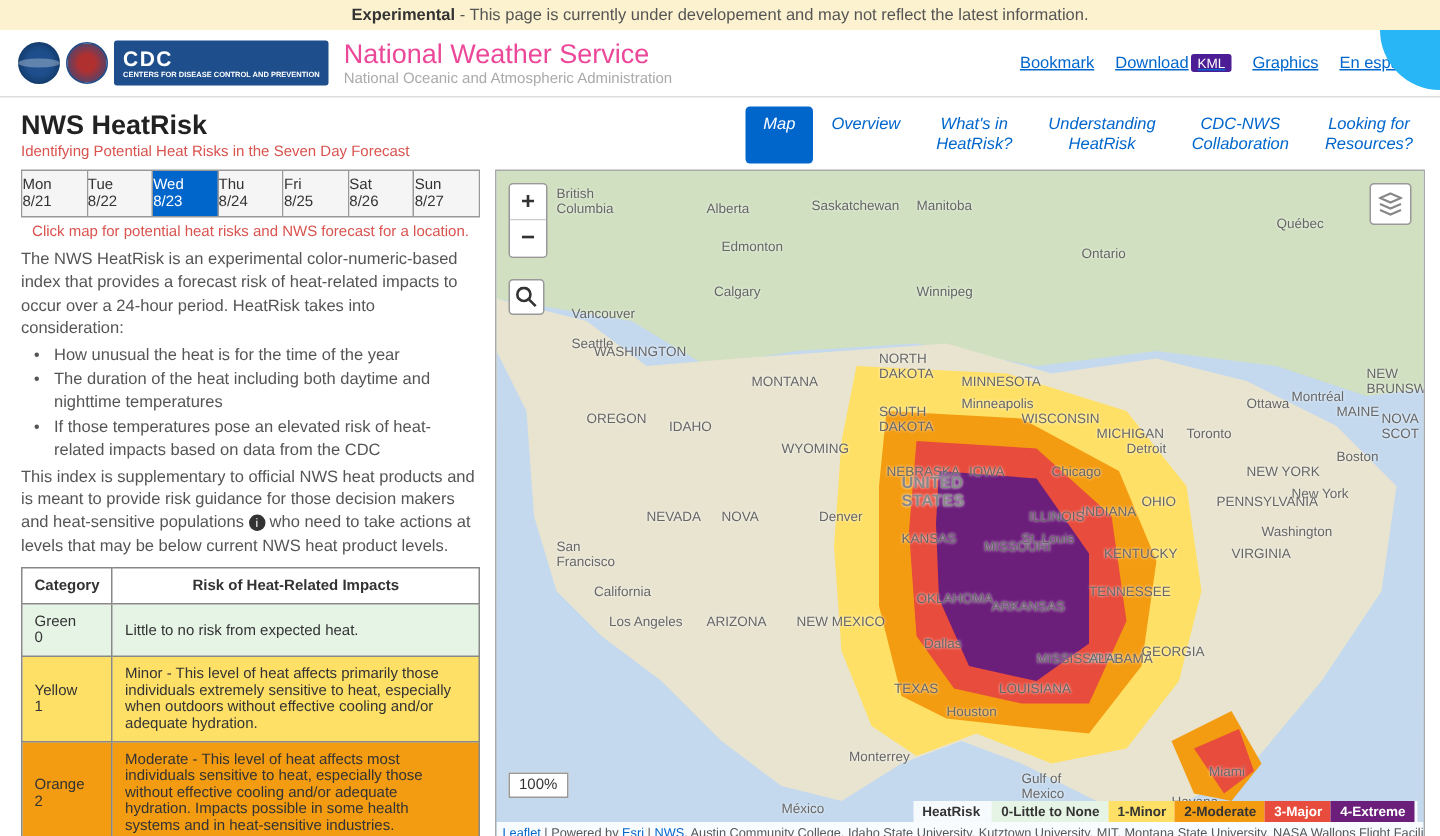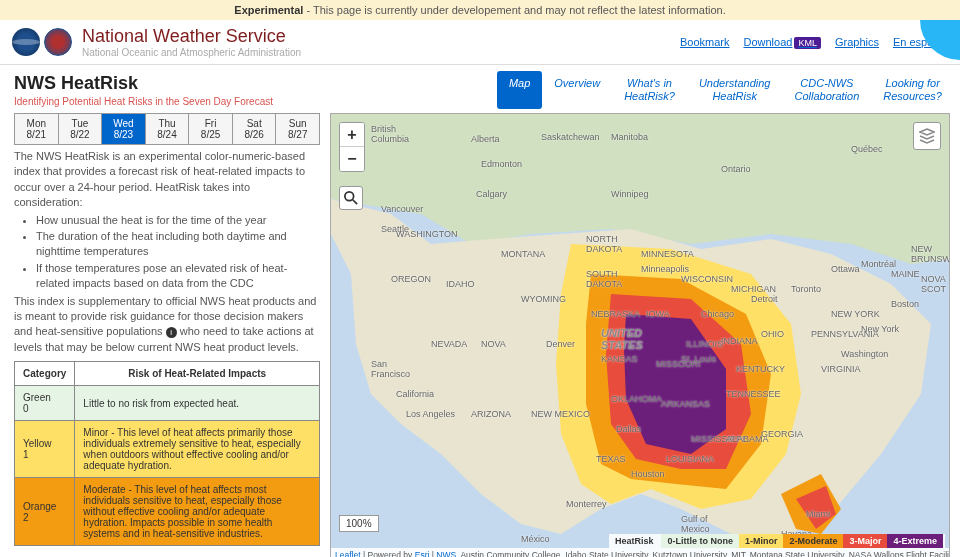--- a/index.html
+++ b/index.html
@@ -8,32 +8,32 @@
 .exp-banner b{color:#333;}
 .header{display:flex;align-items:center;padding:6px 12px;border-bottom:1px solid #ddd;position:relative;}
 .logo-group{display:flex;align-items:center;gap:4px;}
 .logo-circle{width:28px;height:28px;border-radius:50%;display:inline-block;}
 .noaa{background:radial-gradient(circle,#1e4f8c 40%,#0a2a50 100%);position:relative;}
 .noaa::after{content:"";position:absolute;top:40%;left:0;right:0;height:6px;background:#fff;opacity:.3;border-radius:50%;}
 .nws{background:radial-gradient(circle,#b03030 30%,#1e4f8c 100%);border:1px solid #1e4f8c;}
 .cdc{background:#1e4f8c;color:#fff;font-weight:bold;font-size:14px;padding:4px 6px;border-radius:2px;letter-spacing:1px;}
 .cdc-sub{font-size:5px;display:block;letter-spacing:0;}
 .title-block{margin-left:10px;}
-.title-block h1{font-size:18px;font-weight:normal;color:#7f1d1d;}
+.title-block h1{font-size:18px;font-weight:normal;color:#ec4899;}
 .title-block .sub{font-size:10px;color:#aaa;}
 .top-links{margin-left:auto;display:flex;gap:14px;font-size:11px;}
 .top-links a{color:#0066cc;text-decoration:underline;cursor:pointer;}
 .kml{background:#4c1d95;color:#fff;padding:1px 4px;font-size:9px;border-radius:2px;text-decoration:none;margin-left:2px;}
 .usa-badge{position:absolute;right:0;top:0;width:40px;height:40px;background:#29b6f6;border-radius:0 0 0 40px;}
 .main{display:flex;}
 .left{width:330px;padding:8px 10px 10px 14px;flex-shrink:0;}
 .left h2{font-size:18px;color:#222;margin-bottom:2px;}
 .subtitle{color:#d9534f;font-size:10px;margin-bottom:6px;}
 .day-tabs{display:flex;border:1px solid #999;margin-bottom:4px;}
-.day-tab{flex:1;text-align:center;padding:4px 0;font-size:10px;border-right:1px solid #999;cursor:pointer;background:#f5f5f5;}
+.day-tab{flex:1;text-align:left;padding:4px 0;font-size:10px;border-right:1px solid #999;cursor:pointer;background:#f5f5f5;}
 .day-tab:last-child{border-right:none;}
 .day-tab.active{background:#0066cc;color:#fff;}
 .day-tab .dow{display:block;}
 .day-tab .date{display:block;font-size:10px;}
 .click-hint{color:#d9534f;font-size:10px;text-align:center;margin-bottom:6px;}
 .desc{font-size:11px;line-height:1.4;color:#555;margin-bottom:6px;}
 .desc ul{margin-left:22px;margin-top:2px;margin-bottom:2px;}
 .desc li{margin-bottom:1px;}
 .info-icon{display:inline-block;width:11px;height:11px;border-radius:50%;background:#333;color:#fff;font-size:8px;text-align:center;line-height:11px;}
 .risk-table{width:100%;border-collapse:collapse;font-size:10px;margin-top:6px;}
@@ -65,20 +65,21 @@
 <body>
 
 <div class="exp-banner">
   <b>Experimental</b><span> - This page is currently under developement and may not reflect the latest information.</span>
 </div>
 
 <div class="header">
   <div class="logo-group">
     <span class="logo-circle noaa"></span>
     <span class="logo-circle nws"></span>
+    <span class="cdc"><span>CDC</span><span class="cdc-sub">CENTERS FOR DISEASE CONTROL AND PREVENTION</span></span>
   </div>
   <div class="title-block">
     <h1>National Weather Service</h1>
     <div class="sub">National Oceanic and Atmospheric Administration</div>
   </div>
   <div class="top-links">
     <a>Bookmark</a>
     <a><span>Download</span><span class="kml">KML</span></a>
     <a>Graphics</a>
     <a>En español</a>
@@ -113,20 +114,21 @@
         </div>
         <div class="day-tab">
           <span class="dow">Sat</span>
           <span class="date">8/26</span>
         </div>
         <div class="day-tab">
           <span class="dow">Sun</span>
           <span class="date">8/27</span>
         </div>
       </div>
+    <div class="click-hint">Click map for potential heat risks and NWS forecast for a location.</div>
     <div class="desc">
       <span>The NWS HeatRisk is an experimental color-numeric-based index that provides a forecast risk of heat-related impacts to occur over a 24-hour period. HeatRisk takes into consideration:</span>
       <ul>
         <li>How unusual the heat is for the time of the year</li>
         <li>The duration of the heat including both daytime and nighttime temperatures</li>
         <li>If those temperatures pose an elevated risk of heat-related impacts based on data from the CDC</li>
       </ul>
       <span>This index is supplementary to official NWS heat products and is meant to provide risk guidance for those decision makers and heat-sensitive populations </span><span class="info-icon">i</span><span> who need to take actions at levels that may be below current NWS heat product levels.</span>
     </div>
     <table class="risk-table">
@@ -236,21 +238,21 @@
           <div class="ml" style="left: 395px; top: 320px;">ALABAMA</div>
           <div class="ml" style="left: 430px; top: 315px;">GEORGIA</div>
           <div class="ml" style="left: 475px; top: 395px;">Miami</div>
           <div class="ml" style="left: 235px; top: 385px;">Monterrey</div>
           <div class="ml" style="left: 350px; top: 400px;">Gulf of<br>Mexico</div>
           <div class="ml" style="left: 450px; top: 415px;">Havana</div>
           <div class="ml" style="left: 190px; top: 420px;">México</div>
           <div class="ml" style="left: 580px; top: 130px;">NEW<br>BRUNSWICK</div>
           <div class="ml" style="left: 590px; top: 160px;">NOVA SCOT</div>
           <div class="ml" style="left: 560px; top: 155px;">MAINE</div>
-          <div class="ml big" style="left: 270px; top: 213px; font-style: italic;">UNITED<br>STATES</div>
+          <div class="ml big" style="left: 270px; top: 202px;">UNITED<br>STATES</div>
         </div>
       <div class="zoom-ctrl">
         <div class="zoom-btn">+</div>
         <div class="zoom-btn">−</div>
       </div>
       <div class="search-ctrl">
         <svg width="14" height="14" viewBox="0 0 16 16">
             <circle cx="6" cy="6" r="5" fill="none" stroke="#333" stroke-width="2"></circle>
             <line x1="10" y1="10" x2="15" y2="15" stroke="#333" stroke-width="2"></line>
           </svg>

